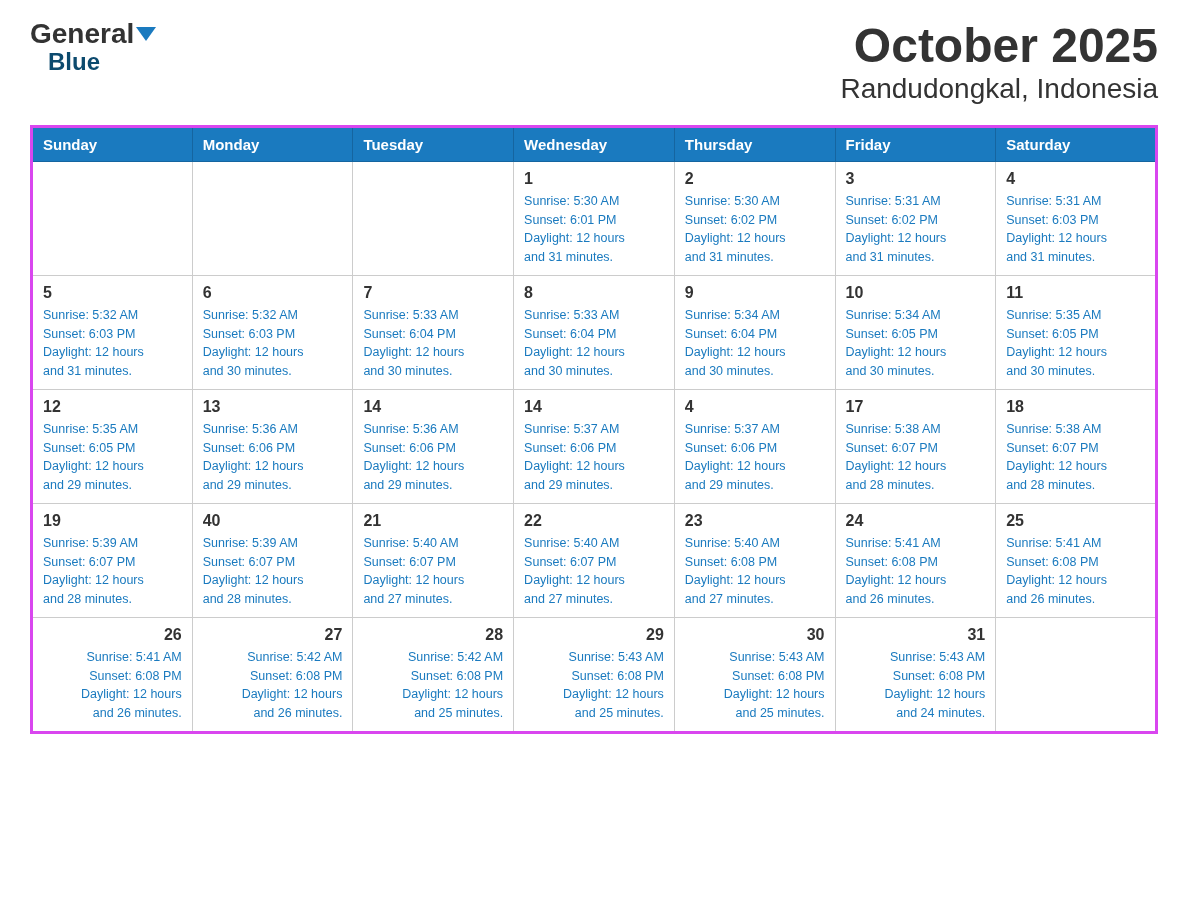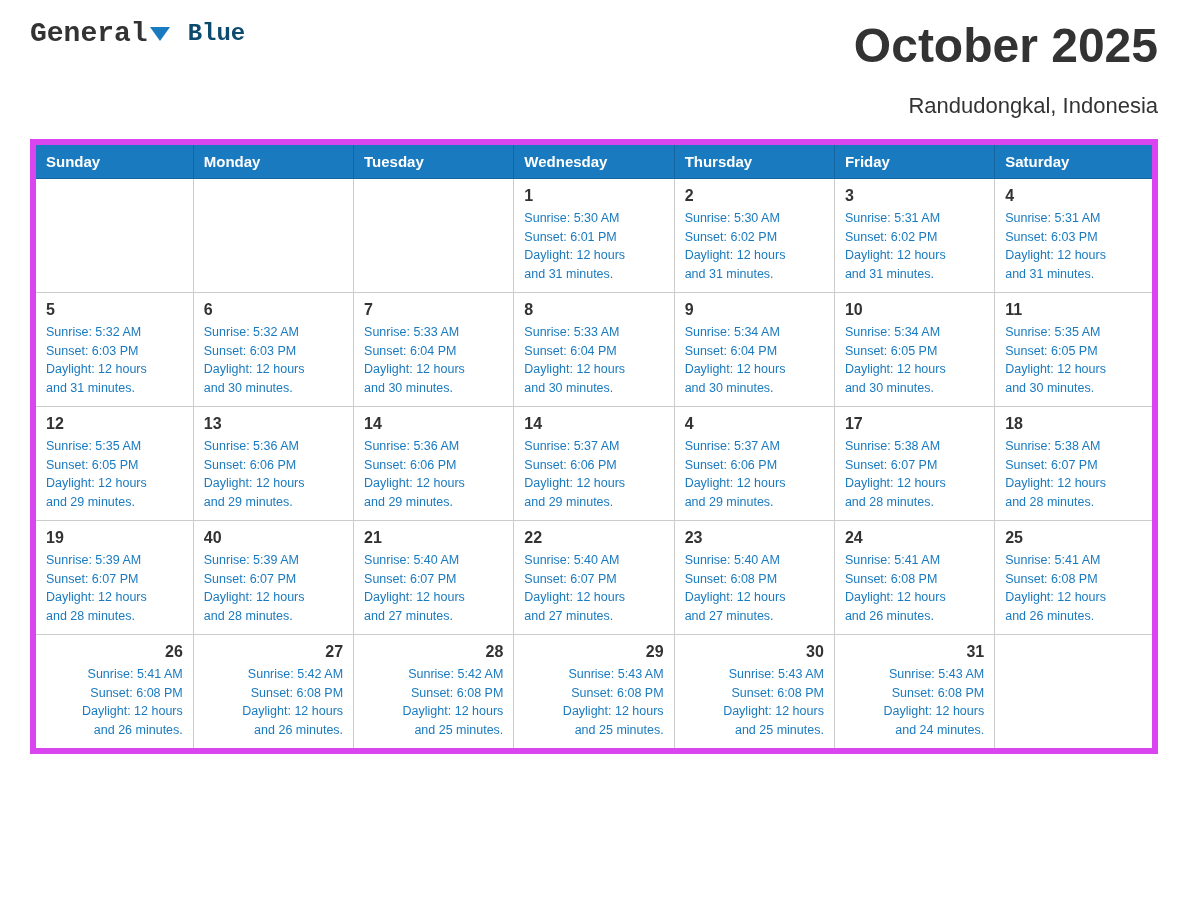--- a/index.html
+++ b/index.html
@@ -12,23 +12,22 @@
       padding: 20px 30px;
     }
     .header {
       display: flex;
       justify-content: space-between;
       align-items: flex-start;
       margin-bottom: 20px;
     }
     .logo {
       display: flex;
-      flex-direction: row;
+      flex-direction: column;
       align-items: flex-start;
-      font-family: Liberation Mono, monospace;
     }
     .logo-text {
       font-size: 28px;
       font-weight: bold;
       color: #333;
       line-height: 1;
     }
     .logo-arrow {
       width: 0;
       height: 0;
@@ -52,29 +51,29 @@
     .title-block {
       text-align: right;
     }
     .title-block h1 {
       font-size: 48px;
       font-weight: bold;
       color: #333;
       line-height: 1.1;
     }
     .title-block h2 {
-      font-size: 22px;
+      font-size: 28px;
       font-weight: normal;
       color: #333;
-      margin-top: 20px;
+      margin-top: 0;
     }
     .calendar {
       width: 100%;
       border-collapse: collapse;
-      border: 6px solid #d946ef;
+      border: 3px solid #d946ef;
     }
     .calendar th {
       background-color: #1a7abf;
       color: #fff;
       text-align: left;
       padding: 8px 10px;
       font-size: 15px;
       font-weight: bold;
       border: 1px solid #1565a0;
     }

